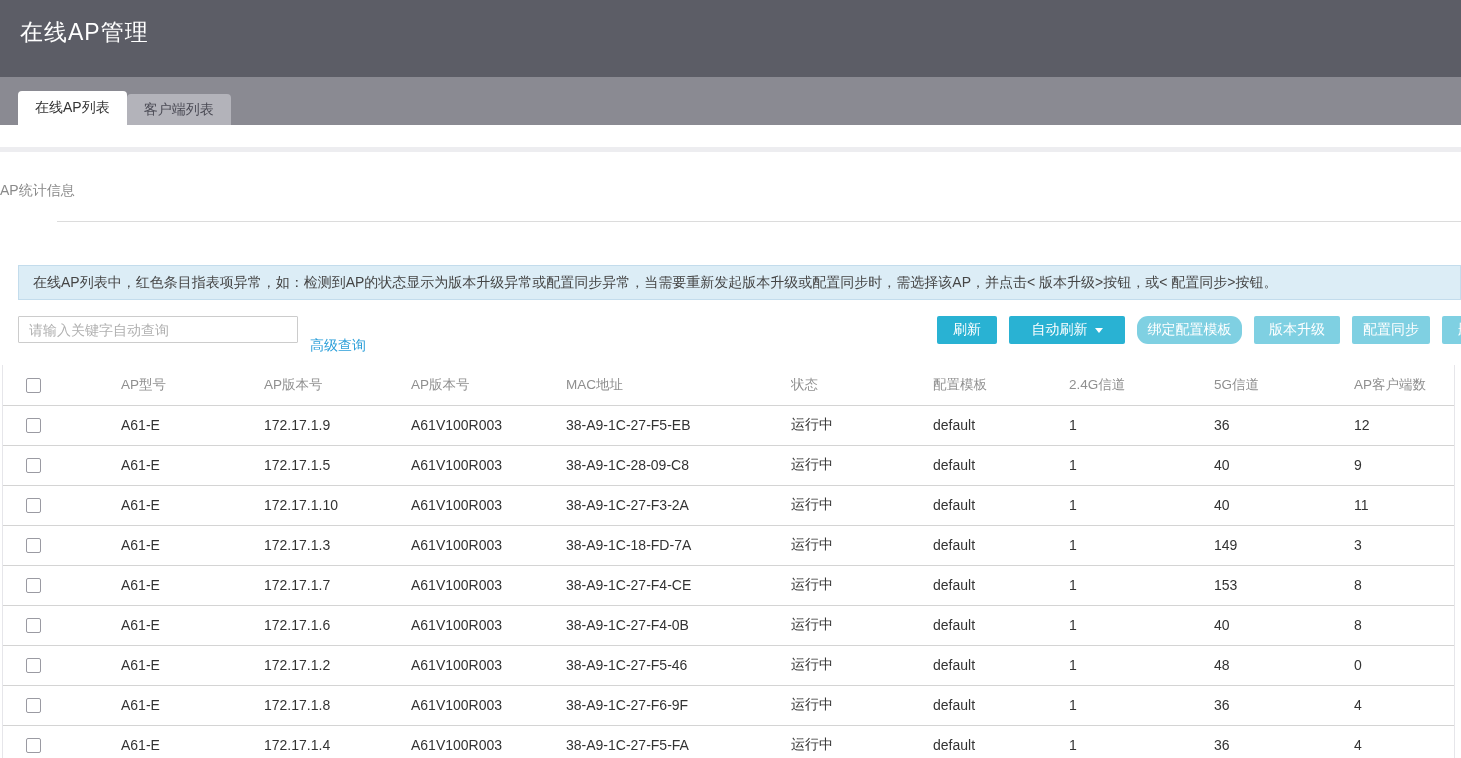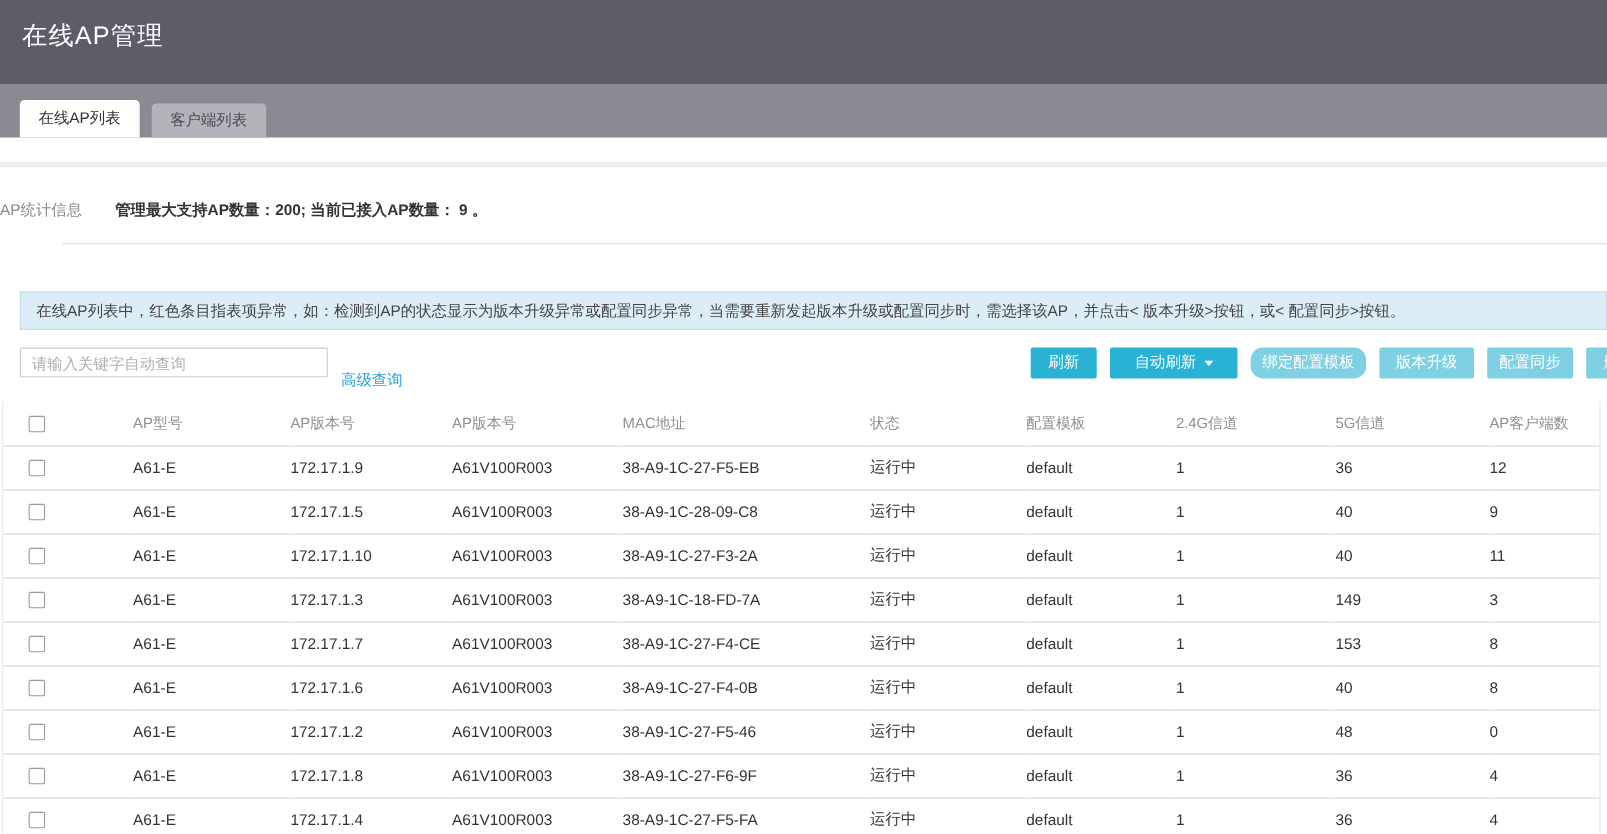--- a/index.html
+++ b/index.html
@@ -19,21 +19,21 @@
     color: #fff; font-size: 23px; font-weight: normal; letter-spacing: 1px;
   }
   
   .tab-bar {
     height: 48px;
     background: var(--tab-bar-bg, #8a8a92);
     display: flex; align-items: flex-end; padding-left: 18px;
   }
   .tab {
     font-size: 14px; padding: 0 17px; cursor: pointer;
-    border-radius: 4px 4px 0 0; margin-right: 11px;
+    border-radius: 4px 4px 0 0; 
     display: flex; align-items: center; justify-content: center;
   }
   .tab.active { background: #fff; color: #333; height: 34px; }
   .tab.inactive { background: #b3b3ba; color: #4b4b55; height: 31px; }
   
   .thin-band { height: 5px; background: #ededf0; margin-top: 22px; }
   
   .stats-section { padding: 30px 0 0 0; }
   .stats-row { display: flex; align-items: baseline; }
   .stats-label { color: #8a8a8a; font-size: 14px; margin-right: 30px; }
@@ -117,21 +117,20 @@
 <nav class="tab-bar">
   <div class="tab active">在线AP列表</div>
   <div class="tab inactive">客户端列表</div>
 </nav>
 
 <div class="thin-band"></div>
 
 <section class="stats-section">
   <div class="stats-row">
     <span class="stats-label">AP统计信息</span>
-    <span class="stats-value">管理最大支持AP数量：200; 当前已接入AP数量： 9 。</span>
   </div>
   <hr class="stats-divider">
 </section>
 
 <div class="notice-banner">
   <span>在线AP列表中，红色条目指表项异常，如：检测到AP的状态显示为版本升级异常或配置同步异常，当需要重新发起版本升级或配置同步时，需选择该AP，并点击&lt; 版本升级&gt;按钮，或&lt; 配置同步&gt;按钮。</span>
 </div>
 
 <div class="toolbar">
   <input class="search-input" type="text" placeholder="请输入关键字自动查询" style="">

